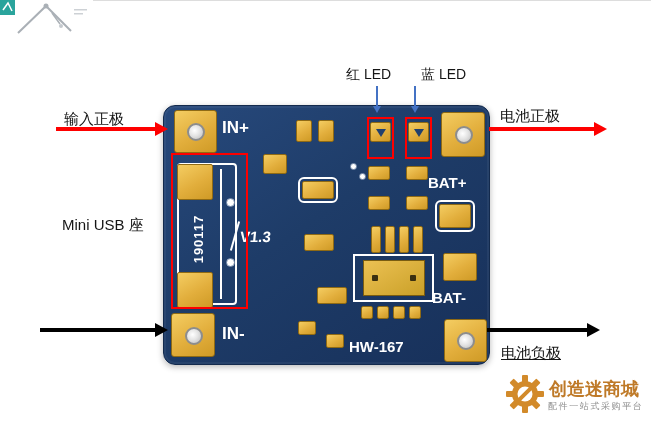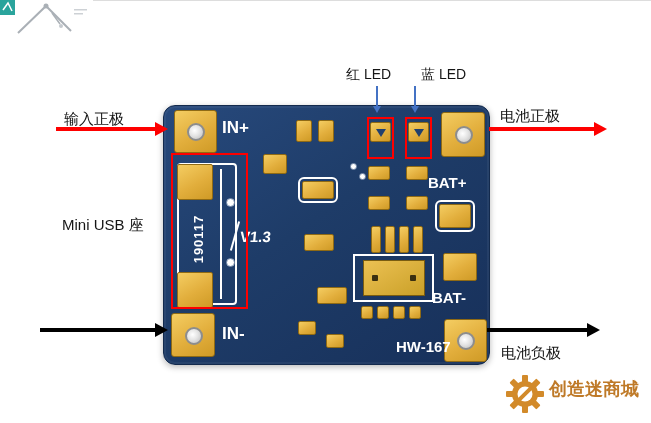--- a/index.html
+++ b/index.html
@@ -94,21 +94,21 @@
       <div class="hole" style="left:13px;top:13px;width:18px;height:18px;"></div>
     </div>
     <div class="pad" style="left:280px;top:213px;width:43px;height:43px;border-radius:3px;">
       <div class="hole" style="left:12px;top:12px;width:18px;height:18px;"></div>
     </div>
 
     <div class="silk" style="left:58px;top:12px;font-size:17px;">IN+</div>
     <div class="silk" style="left:264px;top:48px;font-size:15px;margin-top:20px;">BAT+</div>
     <div class="silk" style="left:268px;top:183px;font-size:15px;">BAT-</div>
     <div class="silk" style="left:58px;top:218px;font-size:17px;">IN-</div>
-    <div class="silk" style="left:185px;top:232px;font-size:15px;margin-left:47px;">HW-167</div>
+    <div class="silk" style="left:185px;top:232px;font-size:15px;">HW-167</div>
     <div class="silk" style="left:76px;top:122px;font-size:15px;transform:skewX(-6deg);">V1.3</div>
     <div class="silk rot-vert" style="left:3px;top:125px;width:62px;height:16px;font-size:13px;letter-spacing:1px;">190117</div>
 
     <div class="abs" style="left:13px;top:57px;width:60px;height:142px;border:2px solid #ffffff;border-radius:4px;"></div>
     <div class="silkline" style="left:56px;top:63px;width:2px;height:130px;"></div>
     <div class="pad" style="left:13px;top:58px;width:36px;height:36px;"></div>
     <div class="pad" style="left:13px;top:166px;width:36px;height:36px;"></div>
     <div class="via" style="left:62px;top:92px;width:9px;height:9px;"></div>
     <div class="via" style="left:62px;top:152px;width:9px;height:9px;"></div>
     <div class="silkline" style="left:70px;top:115px;width:2px;height:30px;transform:rotate(16deg);"></div>
@@ -175,21 +175,21 @@
   <div class="pointer" style="left:376px;top:86px;height:21px;"></div>
   <div class="pointer" style="left:414px;top:86px;height:21px;"></div>
 
   <div class="abs cn" style="left:62px;top:216px;">Mini USB 座</div>
 
   <div class="arrow black" style="left:40px;top:323px;width:128px;height:14px;">
     <div class="shaft"></div>
     <div class="head"></div>
   </div>
 
-  <div class="abs cn" style="left:501px;top:344px;">电池负极</div>
+  <div class="abs cn" style="left:501px;top:344px;text-decoration:underline;">电池负极</div>
   <div class="arrow black" style="left:487px;top:323px;width:113px;height:14px;">
     <div class="shaft"></div>
     <div class="head"></div>
   </div>
 
   <svg class="abs" style="left:505px;top:374px;" width="40" height="40" viewBox="0 0 40 40">
     <g fill="#d28a2a">
       <rect x="17" y="1" width="6" height="8" rx="1"></rect>
       <rect x="17" y="1" width="6" height="8" rx="1" transform="rotate(45 20 20)"></rect>
       <rect x="17" y="1" width="6" height="8" rx="1" transform="rotate(90 20 20)"></rect>
@@ -197,14 +197,15 @@
       <rect x="17" y="1" width="6" height="8" rx="1" transform="rotate(180 20 20)"></rect>
       <rect x="17" y="1" width="6" height="8" rx="1" transform="rotate(225 20 20)"></rect>
       <rect x="17" y="1" width="6" height="8" rx="1" transform="rotate(270 20 20)"></rect>
       <rect x="17" y="1" width="6" height="8" rx="1" transform="rotate(315 20 20)"></rect>
     </g>
     <circle cx="20" cy="20" r="13" fill="#d28a2a"></circle>
     <circle cx="20" cy="20" r="7.5" fill="#ffffff"></circle>
     <rect x="18" y="11" width="4" height="18" rx="2" transform="rotate(45 20 20)" fill="#d28a2a"></rect>
   </svg>
   <div class="abs vendor-name" style="left:549px;top:377px;">创造迷商城</div>
+  <div class="abs vendor-tagline" style="left:548px;top:400px;">配件一站式采购平台</div>
 
 </div>
 
 </body></html>

